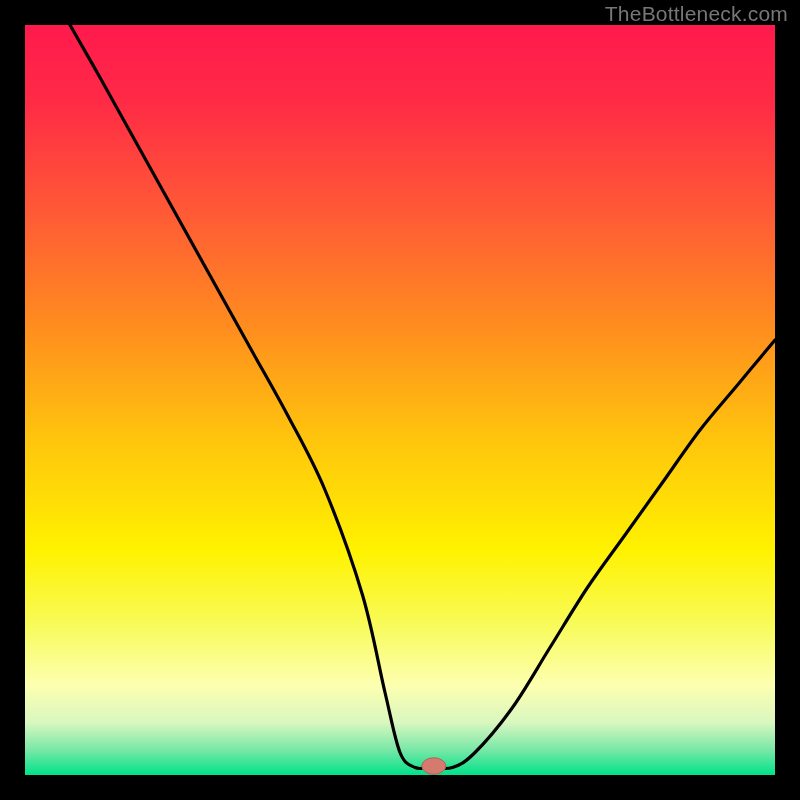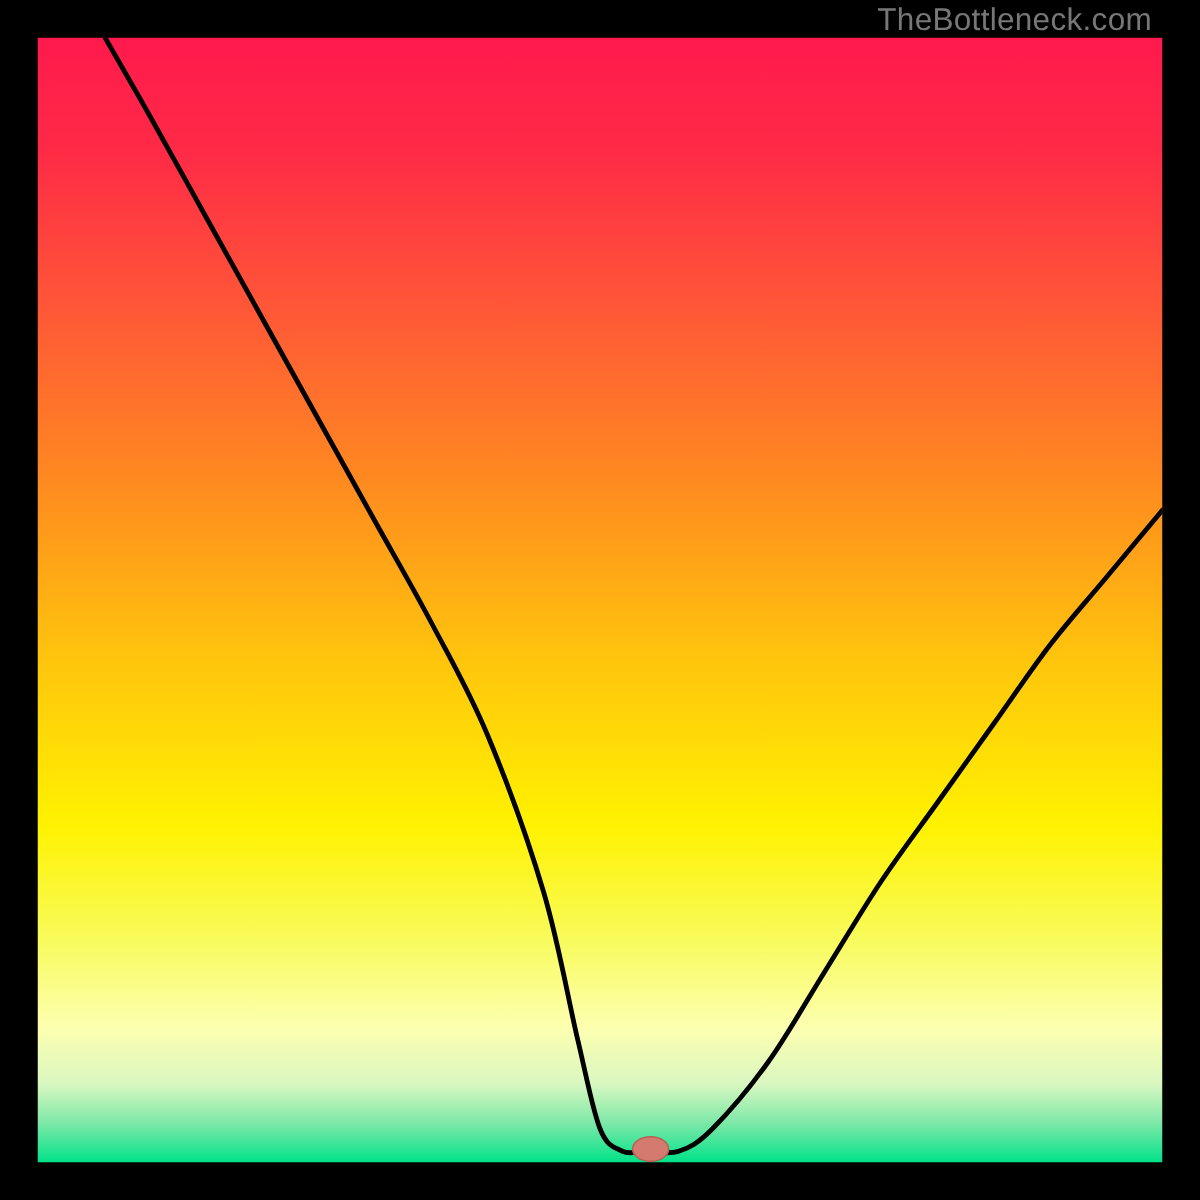--- a/index.html
+++ b/index.html
@@ -22,21 +22,21 @@
   .plot {
     position: absolute;
     left: 0;
     top: 0;
     width: 750px;
     height: 750px;
   }
   .watermark {
     position: absolute;
     top: 2px;
-    right: 32px;
+    right: 12px;
     color: #777;
     font-size: 21px;
     font-weight: 500;
     letter-spacing: 0.2px;
   }
   svg { display: block; }
 </style>
 </head>
 <body>
 

